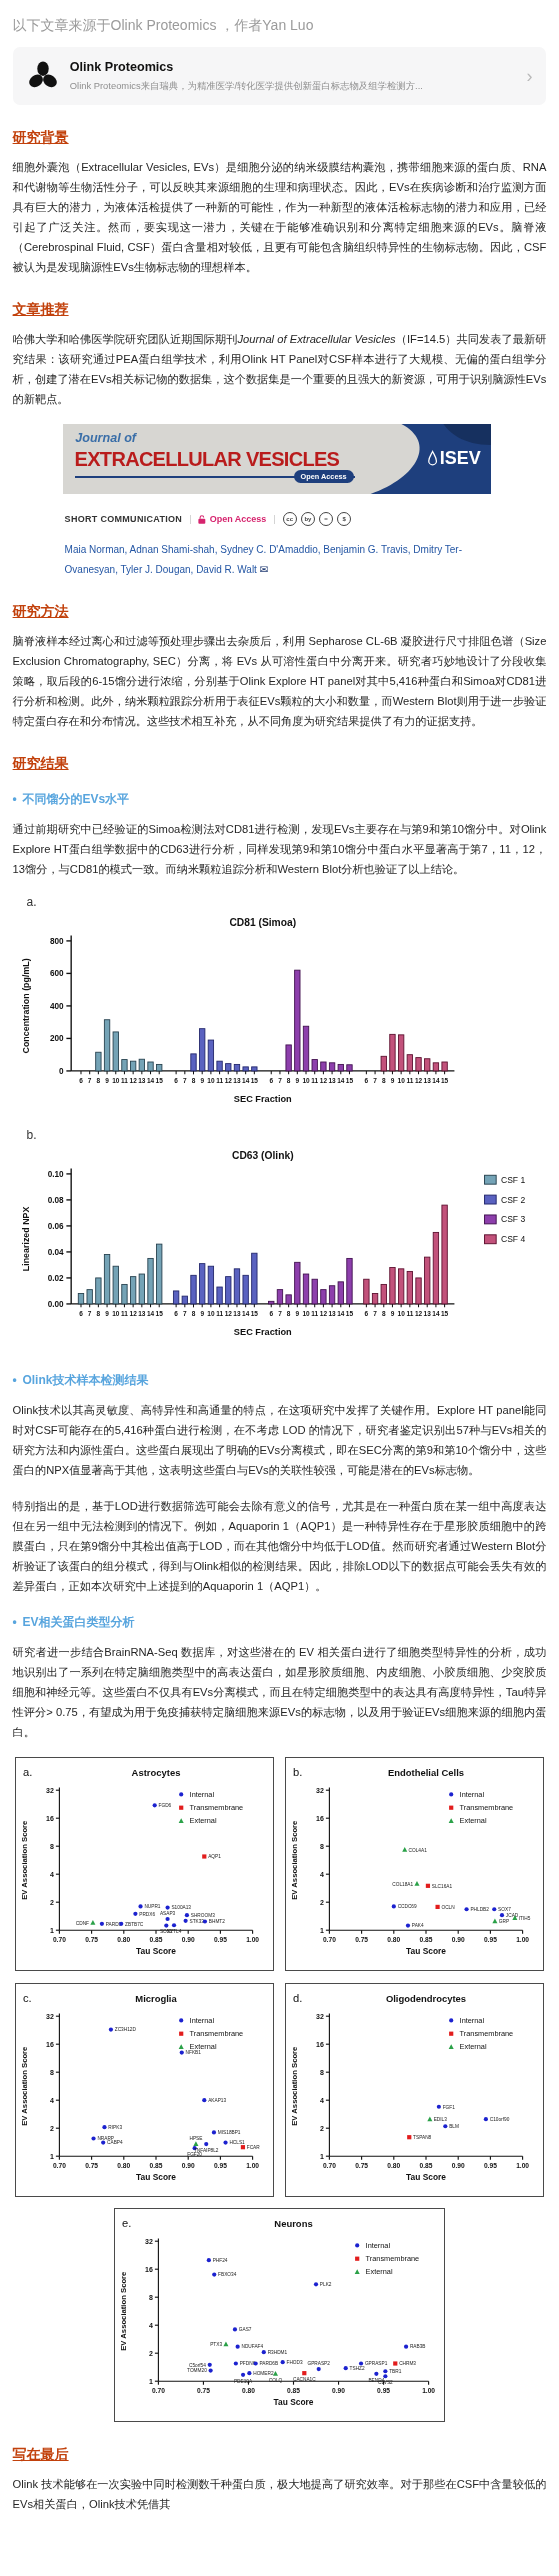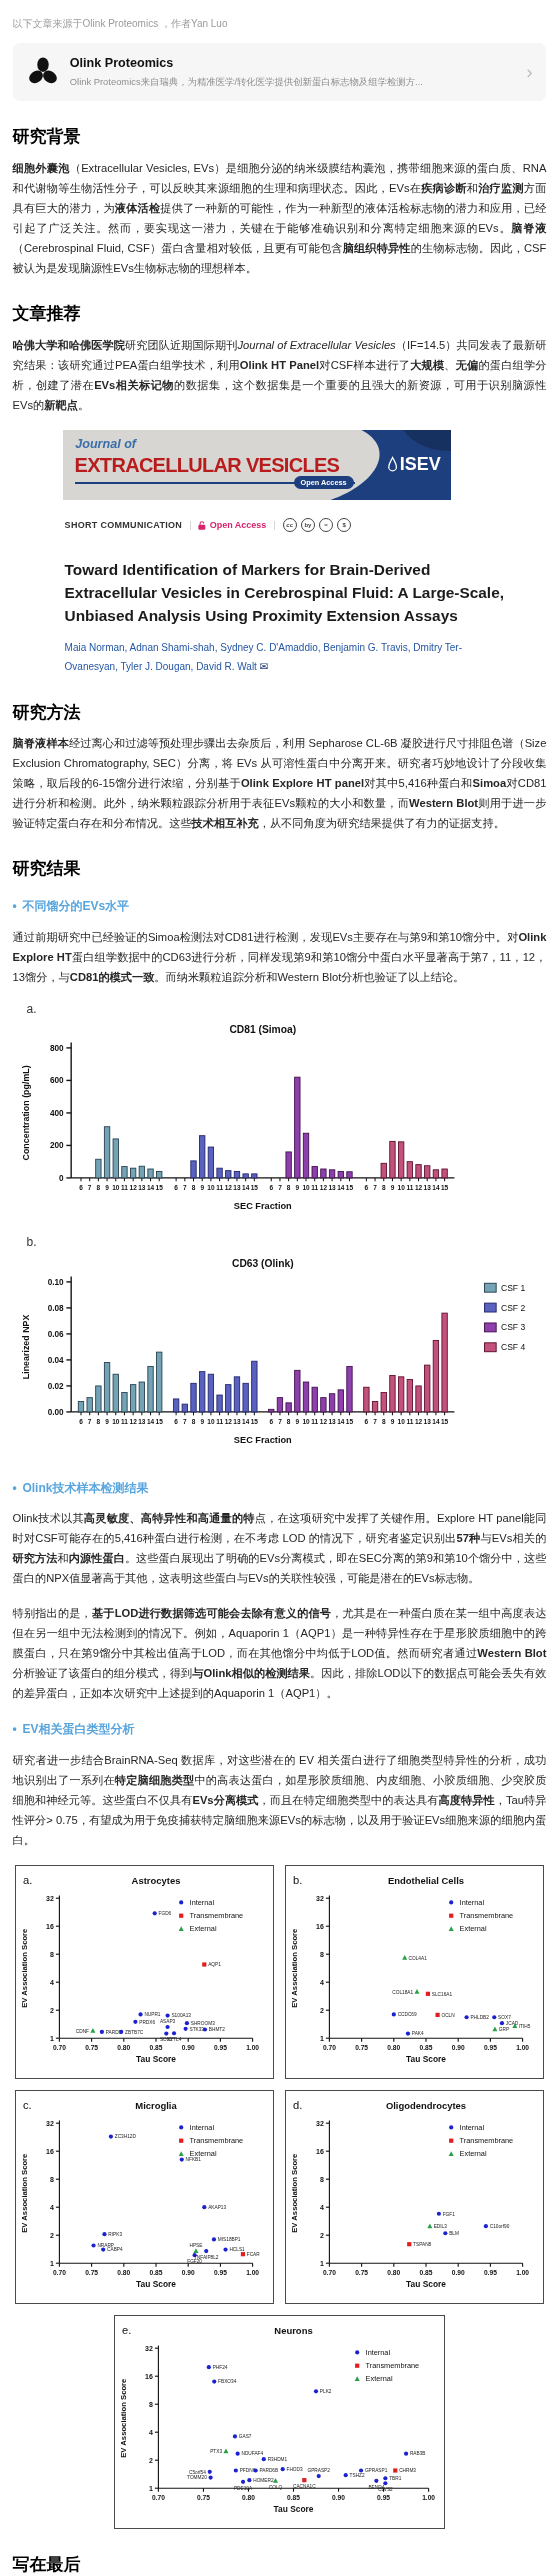--- a/index.html
+++ b/index.html
@@ -1,49 +1,49 @@
 <!DOCTYPE html>
 <html style="font-size:11.2px"><head>
 <meta charset="utf-8">
 <style>
   html,body{margin:0;padding:0;background:#ffffff;}
   body{font-family:"Liberation Sans","DejaVu Sans",sans-serif;color:#262626;}
   .page{width:559px;margin:0 auto;padding:12.6px 12.6px 28px 12.6px;box-sizing:border-box;background:#fff;}
 
-  .source-line{font-size:10px;color:#9b9b9b;margin:4.2px 0 12.6px 0;}
+  .source-line{font-size:14px;color:#9b9b9b;margin:4.2px 0 12.6px 0;}
   .source-line a{color:#9b9b9b;text-decoration:none;}
 
   .source-card{background:#f6f6f7;border-radius:7px;padding:12.6px 14px;display:flex;align-items:center;gap:11.2px;cursor:pointer;margin-bottom:19.6px;}
   .source-card .logo{width:32px;height:32px;flex:0 0 32px;}
   .source-card .meta{flex:1;min-width:0;}
   .source-card .title{font-size:12.6px;font-weight:700;color:#111;margin-bottom:5.6px;}
   .source-card .desc{font-size:9.4px;color:#8f8f8f;white-space:nowrap;overflow:hidden;text-overflow:ellipsis;}
   .source-card .chev{font-size:18px;color:#b9b9b9;padding-left:4.2px;line-height:1;}
 
-  h2.sec{color:#000000;font-size:17px;font-weight:700;margin:24px 0 9.8px 0;}
+  h2.sec{color:#c2410c;font-size:14px;font-weight:700;margin:24px 0 9.8px 0;text-decoration:underline;}
   p.body{font-size:11.2px;line-height:20px;text-align:justify;margin:0 0 15.4px 0;}
-  .b{font-weight:700;}
+  .b{font-weight:400;}
   .i{font-style:italic;}
 
   .bullet{display:flex;align-items:baseline;gap:5.6px;color:#58a5de;font-size:12px;font-weight:700;margin:18px 0 11.2px 0;}
   .bullet .dot{font-size:12px;}
 
   
-  .banner-wrap{margin:7px 0 18px 50px;width:388px;}
+  .banner-wrap{margin:7px 0 18px 50px;width:428px;}
   .banner{position:relative;height:70px;background:#d7d6d2;overflow:hidden;}
   .banner .jof{position:absolute;left:12.6px;top:7px;color:#3a6ea8;font-size:12.6px;font-style:italic;font-weight:600;}
   .banner .jname{position:absolute;left:12px;top:24px;color:#b91c1c;font-size:20px;font-weight:800;letter-spacing:-0.7px;}
   .banner .rule{position:absolute;left:12.6px;top:52px;width:280px;height:2.1px;background:#1e3f7d;}
   .banner .oa-pill{position:absolute;left:231px;top:46px;background:#1e3f7d;color:#fff;font-size:7.3px;font-weight:700;padding:2.1px 7px;border-radius:7px;}
   .banner .navy{position:absolute;right:0;top:0;height:70px;width:140px;}
   .banner .isev{position:absolute;right:9.8px;top:24px;color:#fff;font-size:18px;font-weight:800;display:flex;align-items:center;gap:2px;}
 
   
   .paper{margin:4.2px 0 7px 52px;width:447px;}
-  .paper .kicker-row{display:flex;align-items:center;gap:7px;font-size:9px;color:#3a3a3a;margin-bottom:26px;flex-wrap:nowrap;}
+  .paper .kicker-row{display:flex;align-items:center;gap:7px;font-size:9px;color:#3a3a3a;margin-bottom:15px;flex-wrap:nowrap;}
   .paper .kicker{letter-spacing:0.3px;font-weight:600;color:#333;}
   .paper .vdiv{color:#c7c7c7;}
   .paper .oa{color:#d6246e;font-weight:700;display:flex;align-items:center;gap:3.5px;}
   .cc-row{display:flex;gap:4.2px;}
   .cc{width:12px;height:12px;border:1px solid #444;border-radius:50%;display:inline-flex;align-items:center;justify-content:center;font-size:6px;font-weight:700;color:#444;}
   .paper .ptitle{font-size:15.4px;font-weight:800;color:#1b1b1b;line-height:1.5;margin-bottom:11.2px;}
   .paper .authors{font-size:10px;color:#2456a4;line-height:1.85;}
   .paper .mail{color:#203a72;font-size:10.5px;}
 
   
@@ -116,21 +116,20 @@
         <span>Open Access</span>
       </span>
       <span class="vdiv">|</span>
       <span class="cc-row">
         <span class="cc">cc</span>
         <span class="cc">by</span>
         <span class="cc">=</span>
         <span class="cc">$</span>
       </span>
     </div>
-    <div class="ptitle">Toward Identification of Markers for Brain-Derived Extracellular Vesicles in Cerebrospinal Fluid: A Large-Scale, Unbiased Analysis Using Proximity Extension Assays</div>
     <div class="authors">
       <span>Maia Norman, Adnan Shami-shah, Sydney C. D'Amaddio, Benjamin G. Travis, Dmitry Ter-Ovanesyan, Tyler J. Dougan, David R. Walt</span>
       <span class="mail">✉</span>
     </div>
   </div>
 
   <h2 class="sec">研究方法</h2>
   <p class="body"><span class="b">脑脊液样本</span><span>经过离心和过滤等预处理步骤出去杂质后，利用 Sepharose CL-6B 凝胶进行尺寸排阻色谱（Size Exclusion Chromatography, SEC）分离，将 EVs 从可溶性蛋白中分离开来。研究者巧妙地设计了分段收集策略，取后段的6-15馏分进行浓缩，分别基于</span><span class="b">Olink Explore HT panel</span><span>对其中5,416种蛋白和</span><span class="b">Simoa</span><span>对CD81进行分析和检测。此外，纳米颗粒跟踪分析用于表征EVs颗粒的大小和数量，而</span><span class="b">Western Blot</span><span>则用于进一步验证特定蛋白存在和分布情况。这些</span><span class="b">技术相互补充</span><span>，从不同角度为研究结果提供了有力的证据支持。</span></p>
 
   <h2 class="sec">研究结果</h2>

